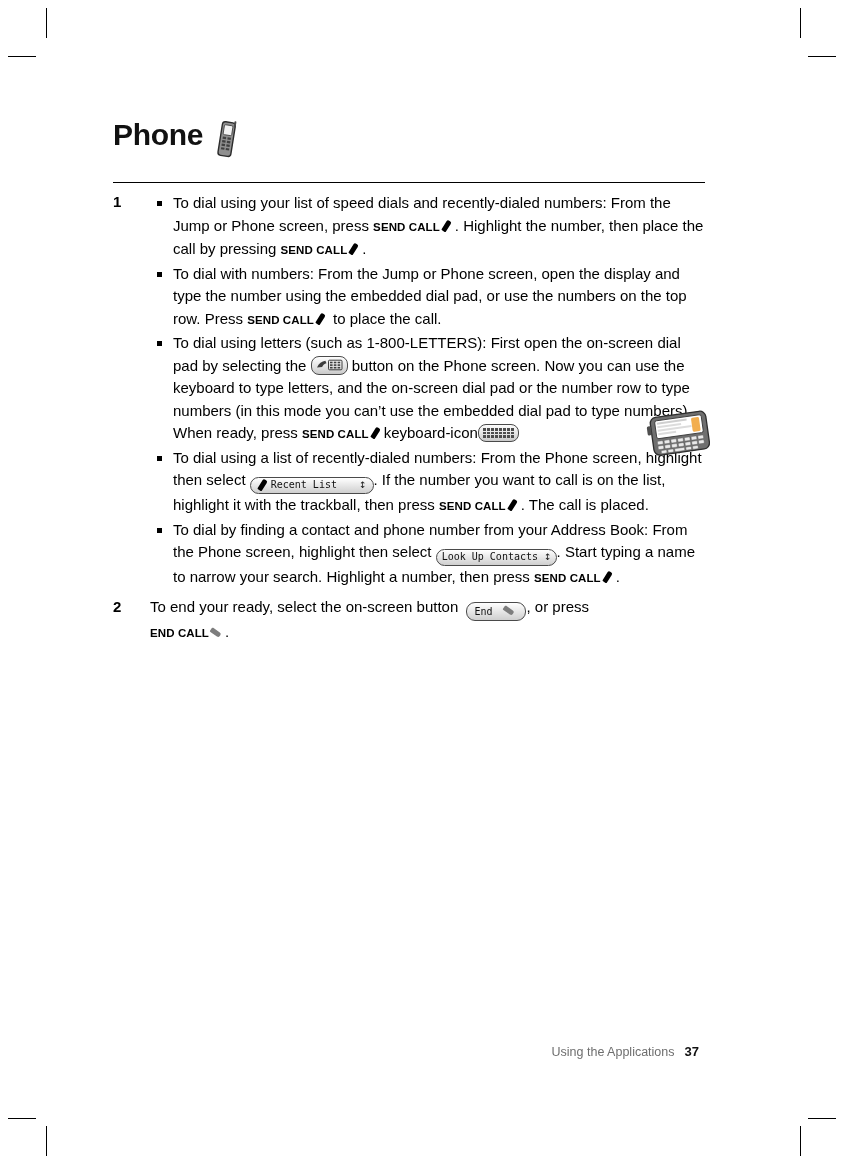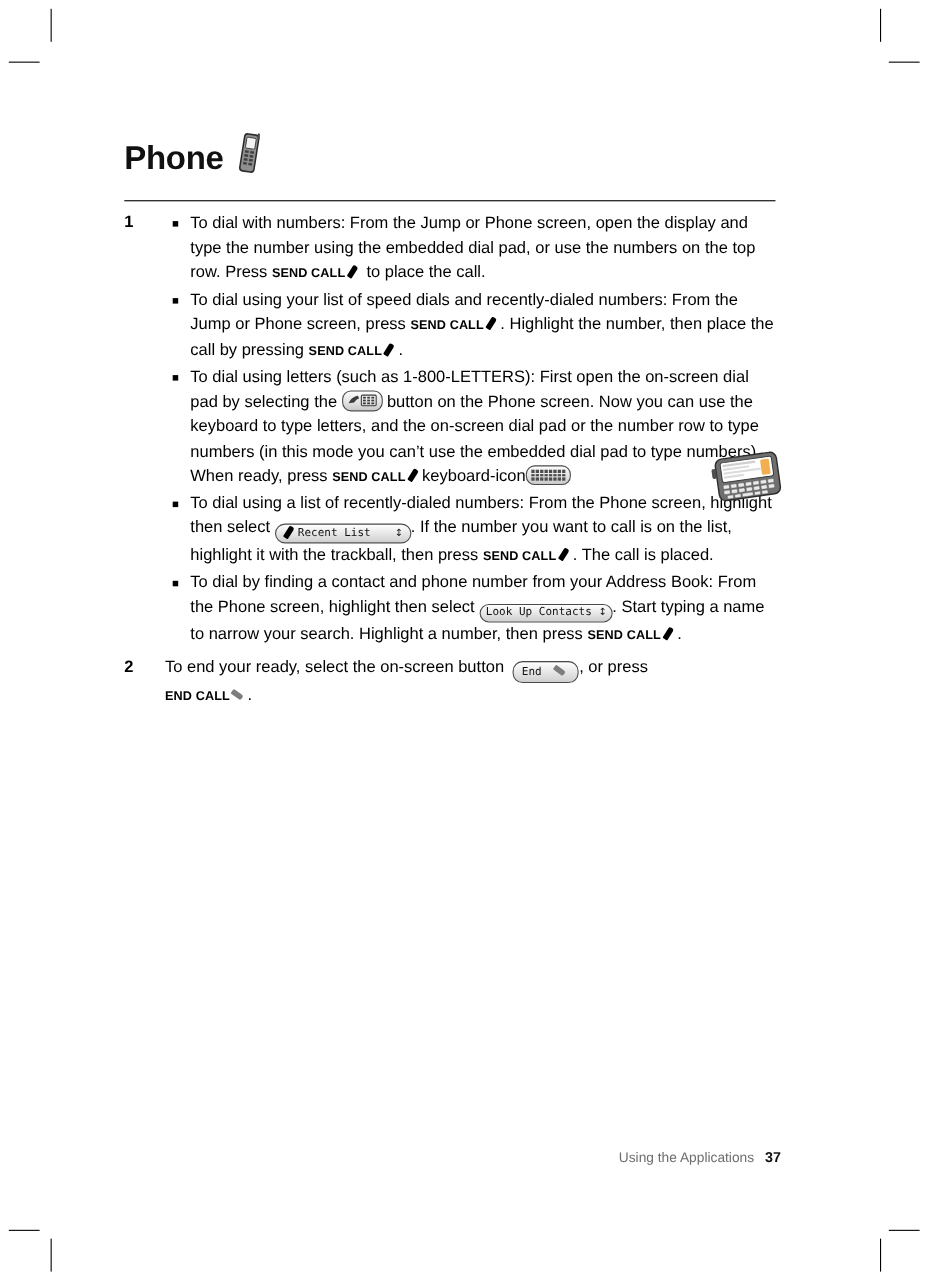--- a/index.html
+++ b/index.html
@@ -28,21 +28,21 @@
   .page {
     position: absolute;
     left: 113px;
     top: 120px;
     width: 595px;
   }
 
   
   .title-row {
     display: flex;
-    align-items: flex-end;
+    align-items: flex-start;
     gap: 10px;
     margin: 0 0 22px 0;
   }
   .title {
     font-size: 30px;
     font-weight: bold;
     letter-spacing: -0.3px;
     line-height: 1;
     color: #111;
   }
@@ -210,21 +210,21 @@
     position: absolute;
     right: -8px;
     top: 288px;
     width: 70px;
     height: 52px;
   }
 
   
   .footer {
     position: absolute;
-    left: 115px;
+    left: 104px;
     top: 1044px;
     width: 595px;
     text-align: right;
     font-size: 12.5px;
     color: #6e6e6e;
   }
   .footer .pg {
     color: #111;
     font-weight: bold;
     font-size: 13px;
@@ -269,25 +269,25 @@
   <div class="rule"></div>
 
 
   <div class="step">
     <div class="step-num">1</div>
     <div class="step-body">
 
       <ul class="bullets">
 
         <li class="bullet">
+          <span>To dial using your list of speed dials and recently-dialed numbers: From the Jump or Phone screen, press </span><span class="key">SEND CALL</span><span class="send-icon"></span><span>. Highlight the number, then place the call by pressing </span><span class="key">SEND CALL</span><span class="send-icon"></span><span>.</span>
+        </li>
+
+        <li class="bullet">
           <span>To dial with numbers: From the Jump  or Phone screen, open the display and type the number using the embedded dial pad, or use the numbers on the top row. Press </span><span class="key">SEND CALL</span><span class="send-icon"></span><span> to place the call.</span>
-        </li>
-
-        <li class="bullet">
-          <span>To dial using your list of speed dials and recently-dialed numbers: From the Jump or Phone screen, press </span><span class="key">SEND CALL</span><span class="send-icon"></span><span>. Highlight the number, then place the call by pressing </span><span class="key">SEND CALL</span><span class="send-icon"></span><span>.</span>
         </li>
 
         <li class="bullet">
           <span>To dial using letters (such as 1-800-LETTERS): First open the on-screen dial pad by selecting the </span><span class="icon-chip icon-dialpad">
             <svg class="dialpad-art" viewBox="0 0 27 12" aria-hidden="true">
               <path d="M1 8.5c1.6-4 5-6.4 8.4-6.8l1.1 2.6c-1.9.5-3.6 1.9-4.4 3.7z" fill="#3d3d3d"></path>
               <rect x="12.5" y="1.2" width="13.5" height="9.6" rx="1" fill="none" stroke="#3d3d3d" stroke-width="1"></rect>
               <g fill="#3d3d3d">
                 <rect x="14" y="2.7" width="2.6" height="1.6"></rect>
                   <rect x="17.8" y="2.7" width="2.6" height="1.6"></rect>

